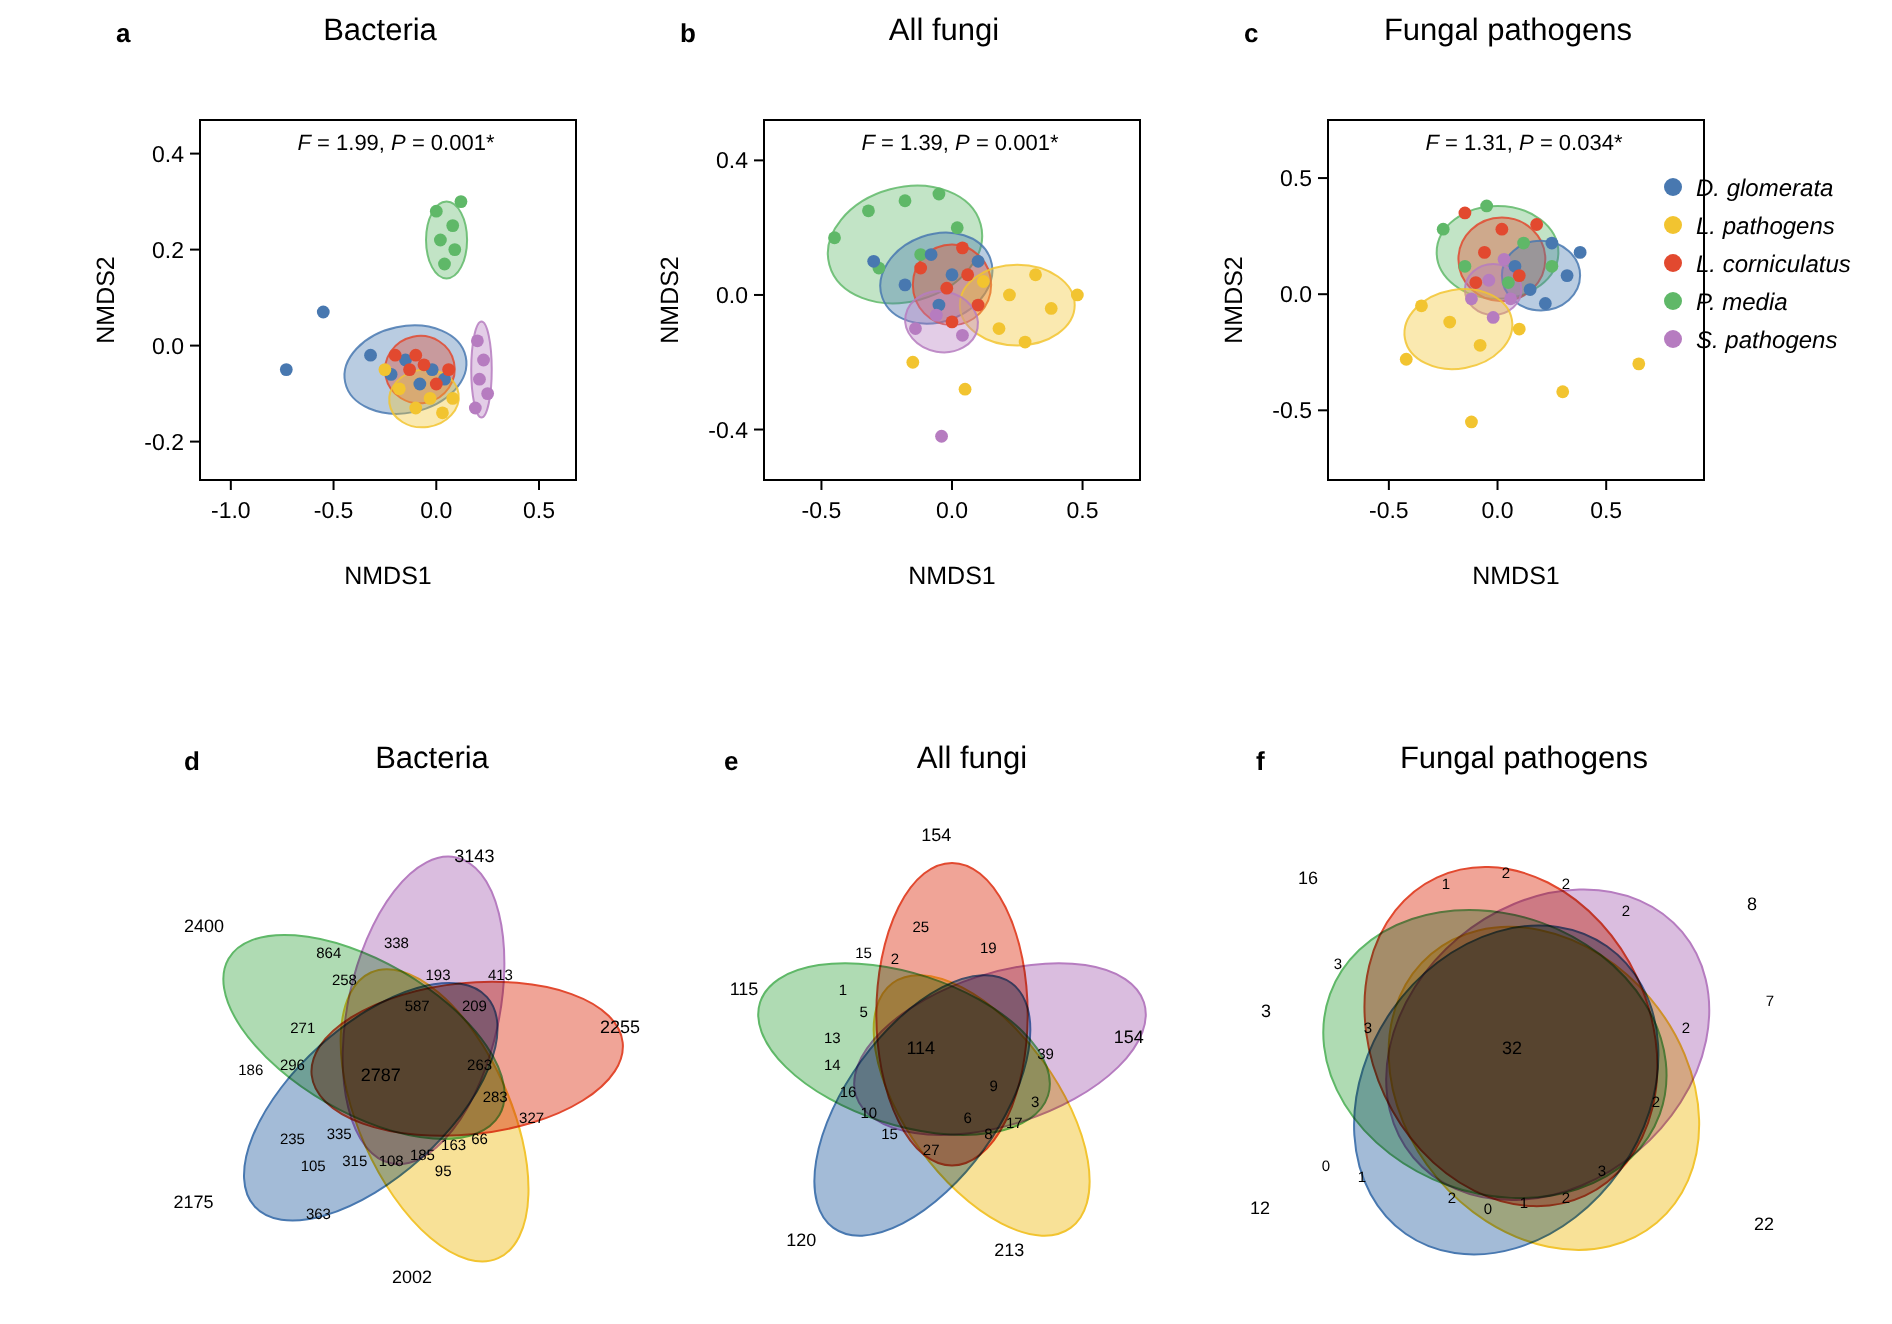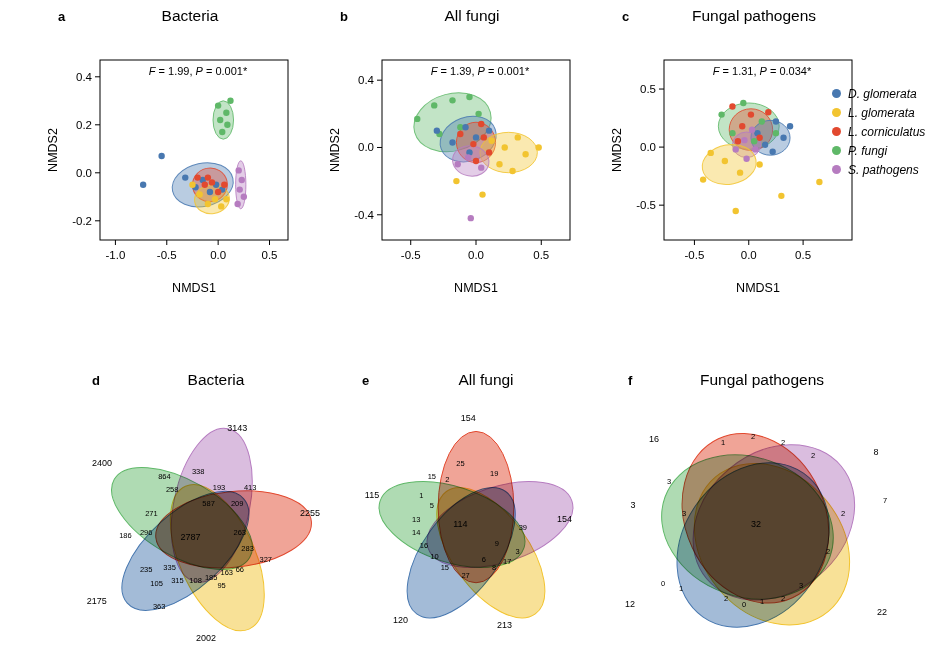--- a/index.html
+++ b/index.html
@@ -225,29 +225,29 @@
       </svg>
   </div>
 
   <div class="legend" id="legend" style="left:832px;top:84px">
       <div class="lrow">
         <span class="ldot" style="background: rgb(72, 120, 176);"></span>
         <span class="llab">D. glomerata</span>
       </div>
       <div class="lrow">
         <span class="ldot" style="background: rgb(242, 196, 48);"></span>
-        <span class="llab">L. glomerata</span>
+        <span class="llab">L. pathogens</span>
       </div>
       <div class="lrow">
         <span class="ldot" style="background: rgb(226, 73, 47);"></span>
         <span class="llab">L. corniculatus</span>
       </div>
       <div class="lrow">
         <span class="ldot" style="background: rgb(95, 184, 104);"></span>
-        <span class="llab">P. fungi</span>
+        <span class="llab">P. media</span>
       </div>
       <div class="lrow">
         <span class="ldot" style="background: rgb(182, 124, 192);"></span>
         <span class="llab">S. pathogens</span>
       </div>
     </div>
 
   <div class="panel" style="left:76px;top:368px;width:260px;height:294px">
     <span class="vletter">d</span>
     <span class="vtitle" style="width:220px">Bacteria</span>

